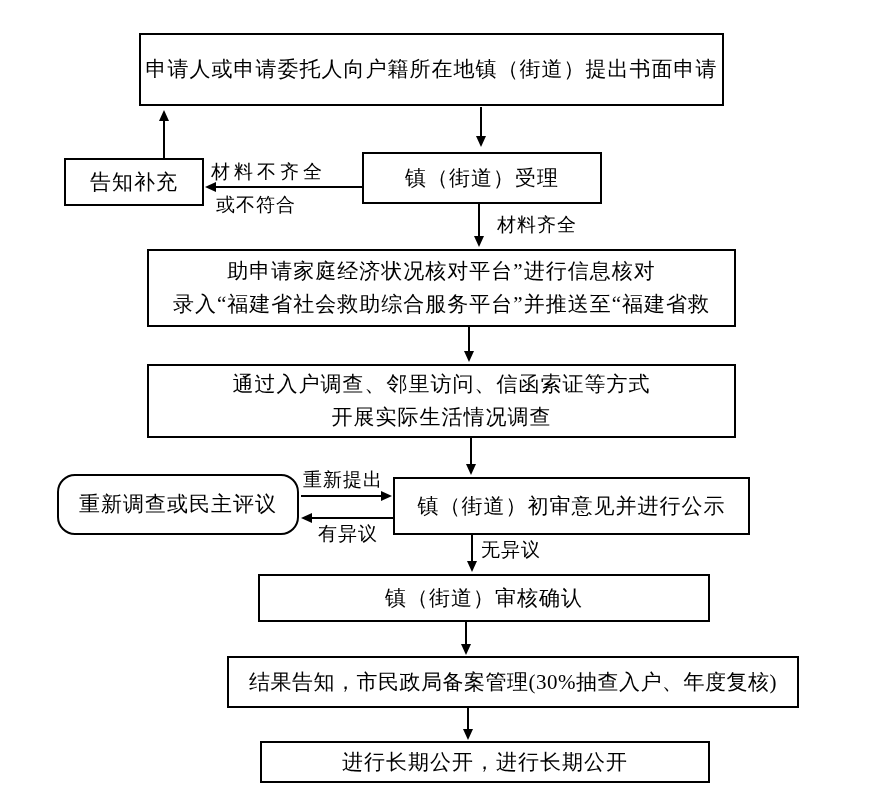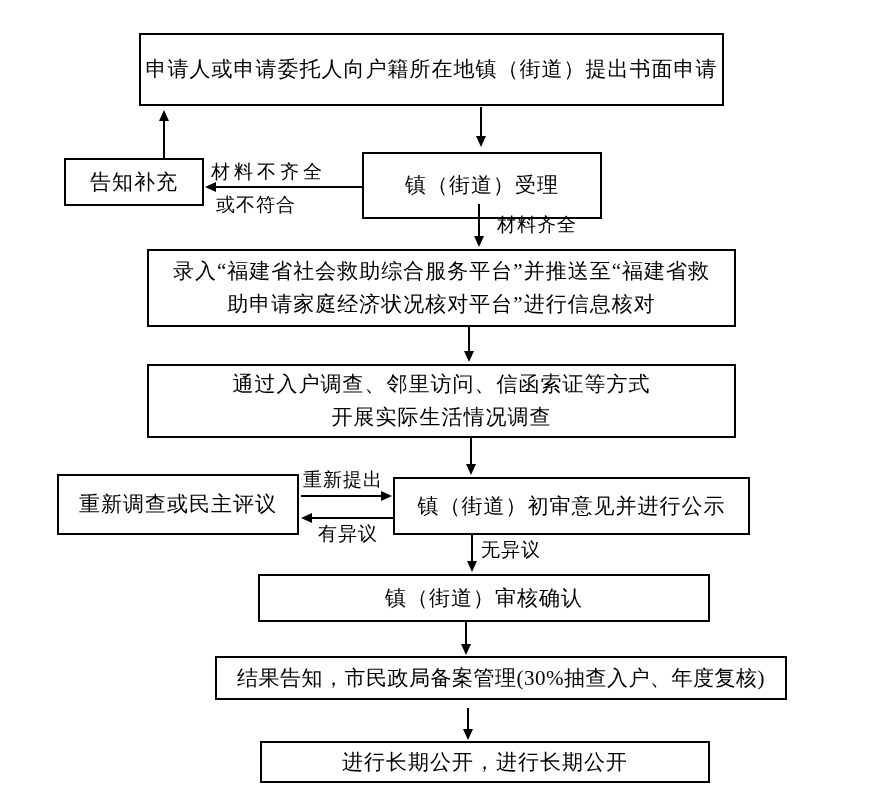--- a/index.html
+++ b/index.html
@@ -40,47 +40,47 @@
 <div id="canvas">
 
   <div class="box" style="left:139px;top:33px;width:585px;height:73px;gap:44px;">
     <div class="ln">申请人或申请委托人向户籍所在地镇（街道）提出书面申请</div>
   </div>
 
   <div class="box" style="left:64px;top:158px;width:140px;height:48px;">
     <div class="ln">告知补充</div>
   </div>
 
-  <div class="box" style="left:362px;top:152px;width:240px;height:67px;">
+  <div class="box" style="left:362px;top:152px;width:240px;height:52px;">
     <div class="ln">镇（街道）受理</div>
   </div>
 
   <div class="box" style="left:147px;top:249px;width:589px;height:78px;">
+    <div class="ln">助申请家庭经济状况核对平台”进行信息核对</div>
     <div class="ln">录入“福建省社会救助综合服务平台”并推送至“福建省救</div>
-    <div class="ln">助申请家庭经济状况核对平台”进行信息核对</div>
   </div>
 
   <div class="box" style="left:147px;top:364px;width:589px;height:74px;">
     <div class="ln">通过入户调查、邻里访问、信函索证等方式</div>
     <div class="ln">开展实际生活情况调查</div>
   </div>
 
-  <div class="box" style="left:57px;top:474px;width:242px;height:61px;">
+  <div class="box" style="left:57px;top:474px;width:242px;height:61px;border-radius:18px;">
     <div class="ln">重新调查或民主评议</div>
   </div>
 
   <div class="box" style="left:393px;top:477px;width:357px;height:58px;">
     <div class="ln">镇（街道）初审意见并进行公示</div>
   </div>
 
   <div class="box" style="left:258px;top:574px;width:452px;height:48px;">
     <div class="ln">镇（街道）审核确认</div>
   </div>
 
-  <div class="box" style="left:215px;top:656px;width:572px;height:44px;letter-spacing:0.5px;">
+  <div class="box" style="left:227px;top:656px;width:572px;height:52px;letter-spacing:0.5px;">
     <div class="ln">结果告知，市民政局备案管理(30%抽查入户、年度复核)</div>
   </div>
 
   <div class="box" style="left:260px;top:741px;width:450px;height:42px;">
     <div class="ln">进行长期公开，进行长期公开</div>
   </div>
 
   <div class="vl" style="left:480px;top:107px;height:30px;"></div>
   <div class="ad" style="left:476px;top:136px;"></div>
 

